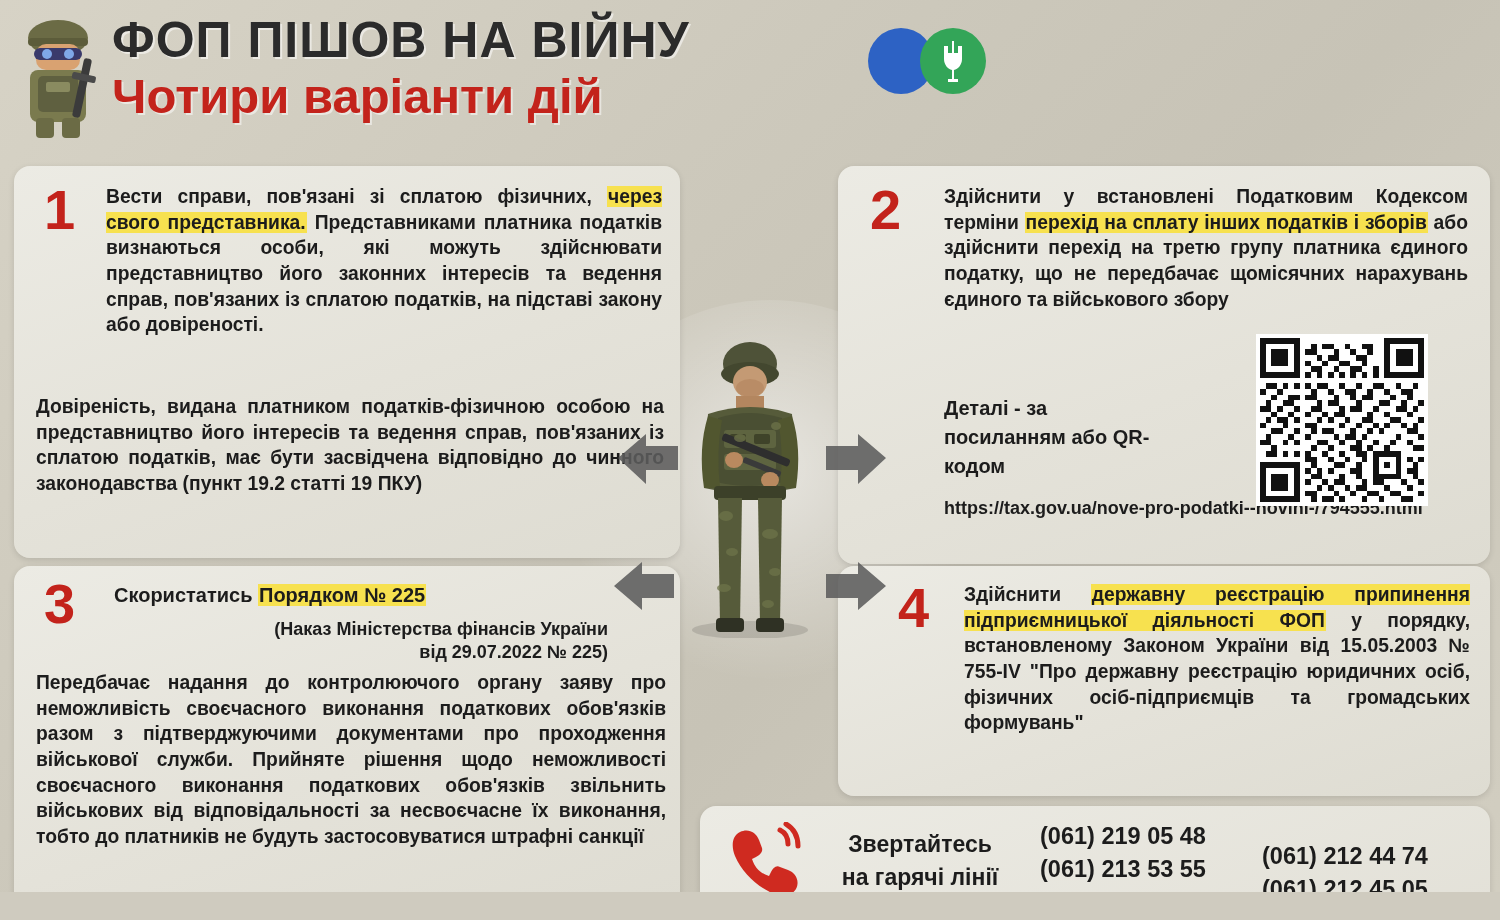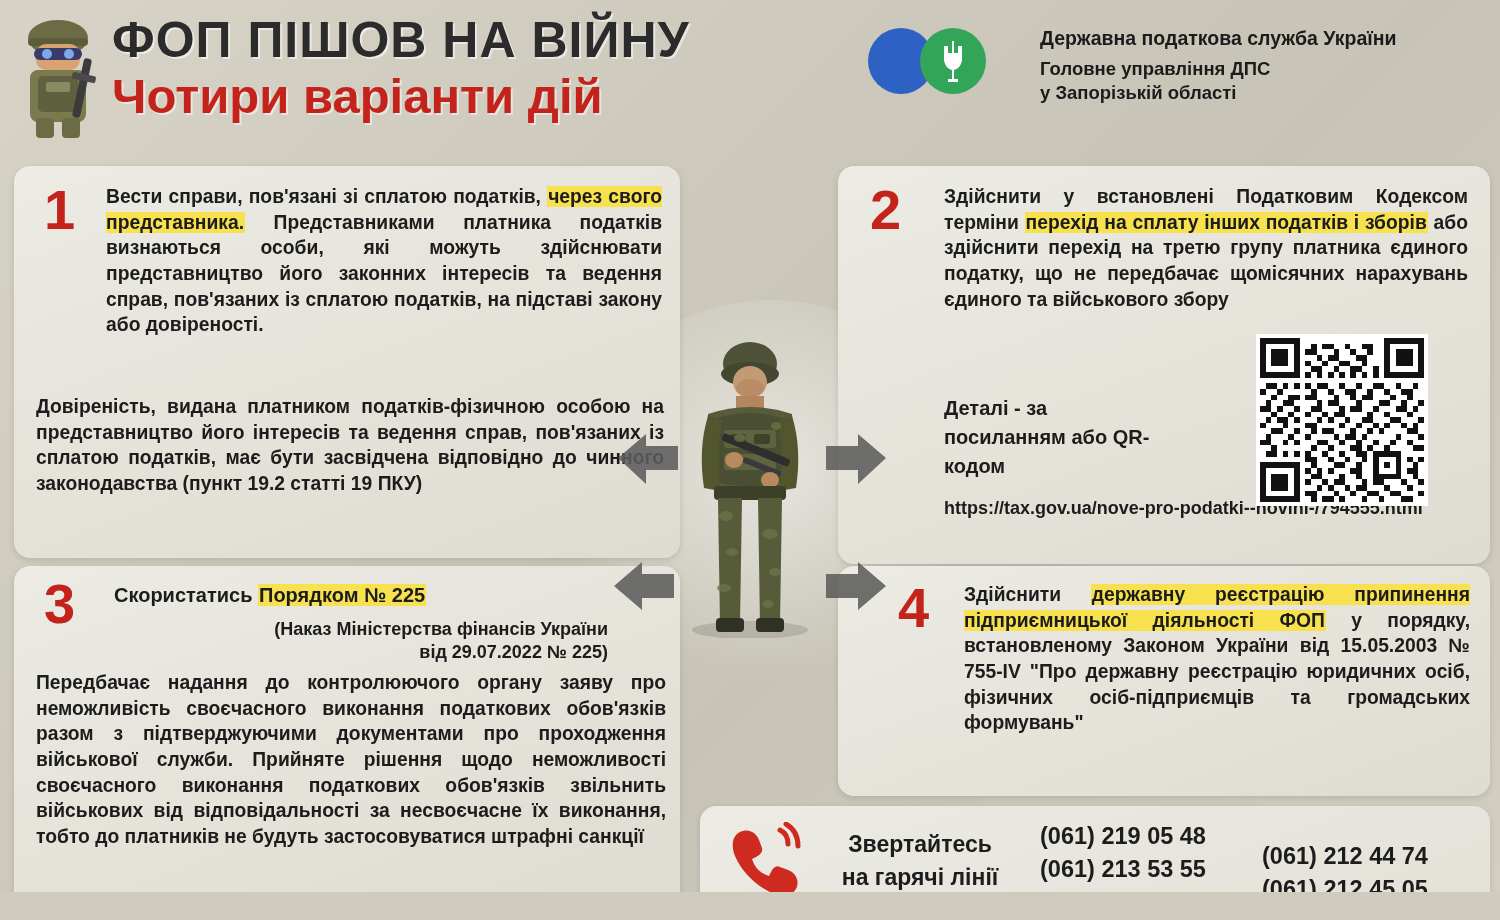--- a/index.html
+++ b/index.html
@@ -239,30 +239,25 @@
 
     <div class="logo-circles">
       <div class="circle-blue"></div>
       <div class="circle-green">
         <svg width="34" height="44" viewBox="0 0 34 44">
           <path d="M16 2 L18 2 L18 14 L22 14 L22 7 L26 7 L26 20 C26 26 22 30 18 31 L18 40 L22 40 L22 43 L12 43 L12 40 L16 40 L16 31 C12 30 8 26 8 20 L8 7 L12 7 L12 14 L16 14 Z" fill="#ffffff"></path>
         </svg>
       </div>
     </div>
 
-    <div class="agency">
-      <div class="agency-line1">Державна податкова служба України</div>
-      <div class="agency-line2" style="white-space:pre-line;">Головне управління ДПС
-у Запорізькій області</div>
-    </div>
   </div>
 
   <div class="card" id="card1">
     <div class="num">1</div>
-    <div class="body-text txt1"><span>Вести справи, пов'язані зі сплатою податків, </span><span class="hl">через свого представника.</span><span> Представниками платника податків визнаються особи, які можуть здійснювати представництво його законних інтересів та ведення справ, пов'язаних із сплатою податків, на підставі закону або довіреності.</span></div>
+    <div class="body-text txt1"><span>Вести справи, пов'язані зі сплатою фізичних, </span><span class="hl">через свого представника.</span><span> Представниками платника податків визнаються особи, які можуть здійснювати представництво його законних інтересів та ведення справ, пов'язаних із сплатою податків, на підставі закону або довіреності.</span></div>
     <div class="body-text txt2">Довіреність, видана платником податків-фізичною особою на представництво його інтересів та ведення справ, пов'язаних із сплатою податків, має бути засвідчена відповідно до чинного законодавства (пункт 19.2 статті 19 ПКУ)</div>
   </div>
 
   <div class="card" id="card2">
     <div class="num">2</div>
     <div class="body-text txt1"><span>Здійснити у встановлені Податковим Кодексом терміни </span><span class="hl">перехід на сплату інших податків і зборів</span><span> або здійснити перехід на третю групу платника єдиного податку, що не передбачає щомісячних нарахувань єдиного та військового збору</span></div>
     <div class="details">Деталі - за посиланням або QR-кодом</div>
     <div class="url">https://tax.gov.ua/nove-pro-podatki--novini-/794555.html</div>
 
     <div class="qr">

